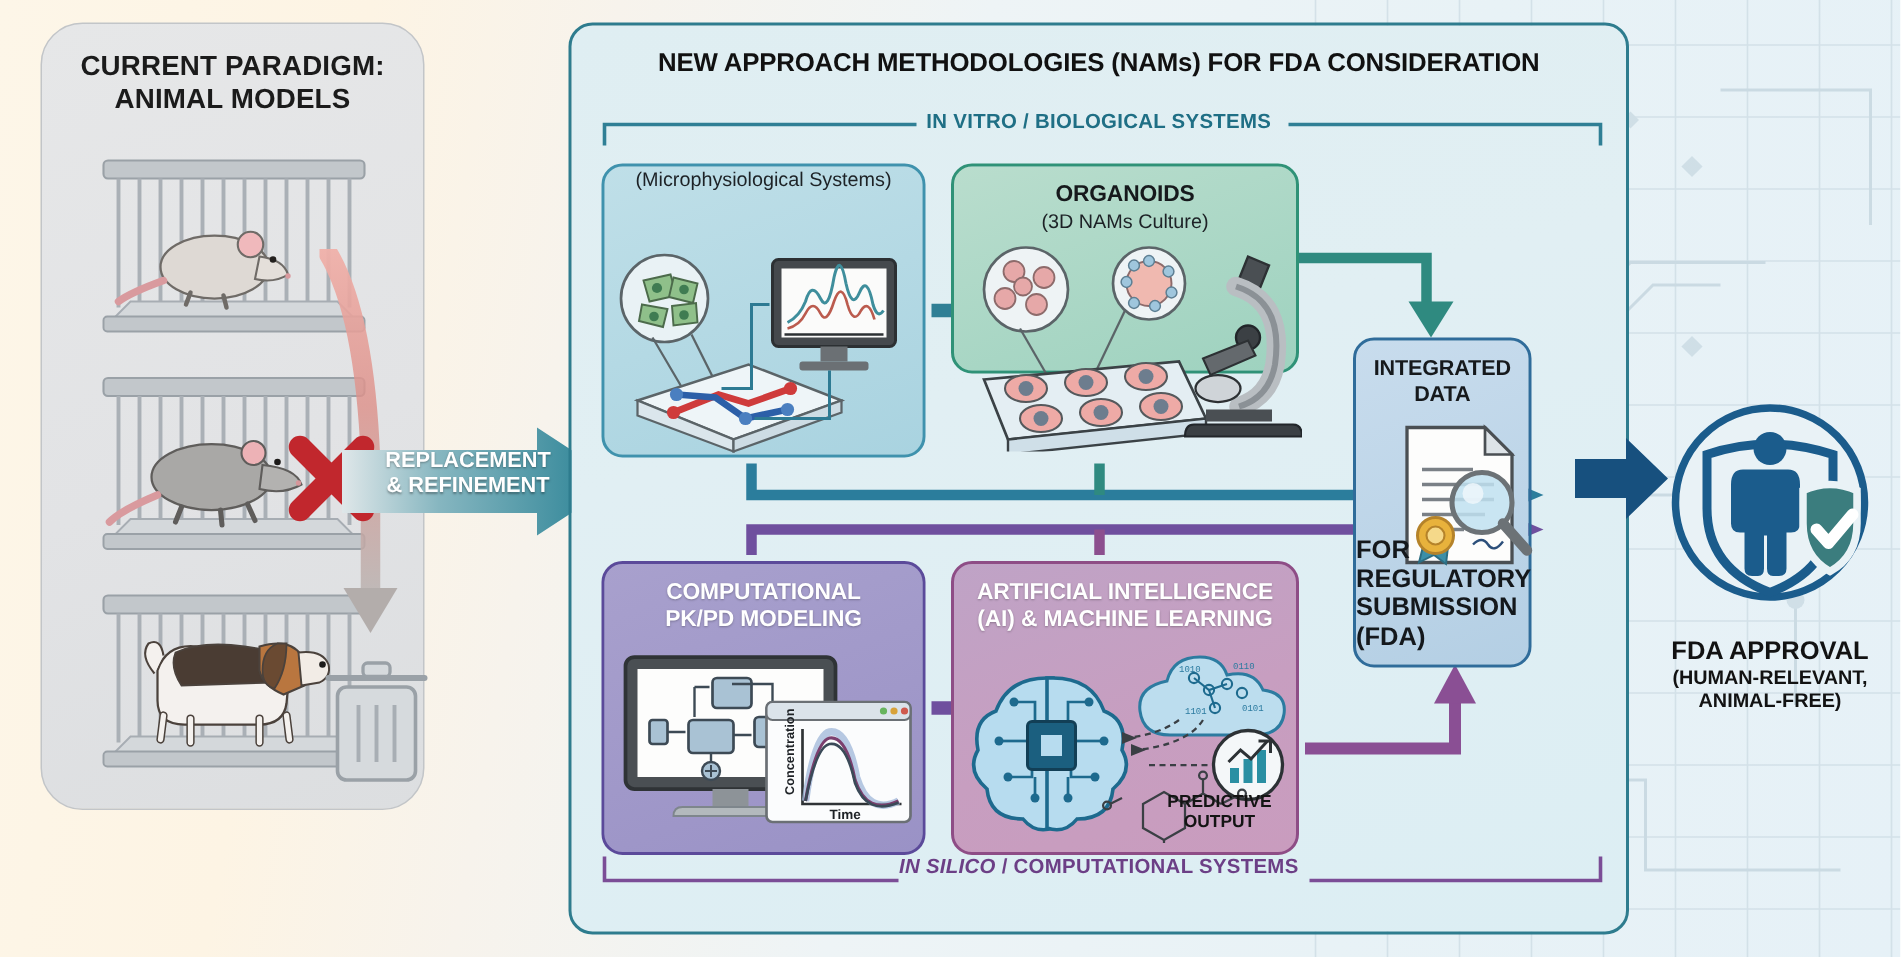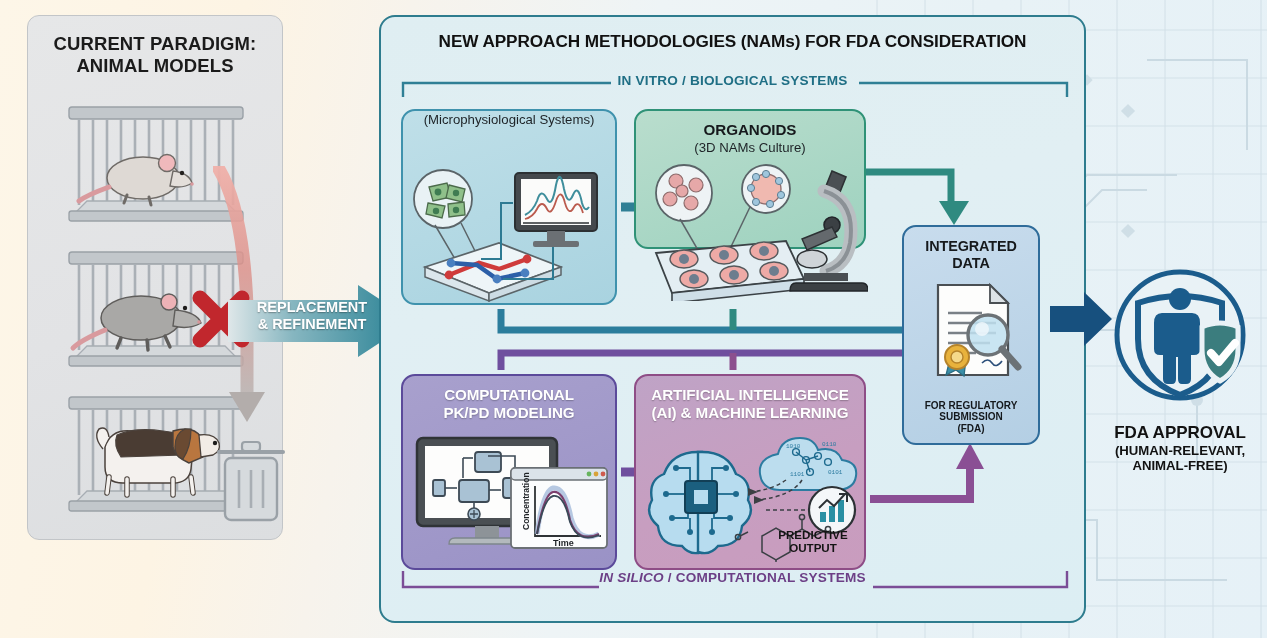--- a/index.html
+++ b/index.html
@@ -14,21 +14,21 @@
   }
   
   .circuit {
     position: absolute; right: 0; top: 0; width: 420px; height: 638px;
     opacity: .55; pointer-events: none;
   }
   
   .left-panel {
     position: absolute; left: 27px; top: 15px; width: 256px; height: 525px;
     background: linear-gradient(160deg,#e6e7e8 0%, #e2e3e5 55%, #dcdee0 100%);
-    border: 1.5px solid #c2c5c8; border-radius: 12px;
+    border: 1.5px solid #c2c5c8; border-radius: 28px;
   }
   .lp-title {
     text-align: center; margin-top: 17px;
     font-size: 18.5px; font-weight: 700; letter-spacing: .1px;
     color: #1b1b1b; line-height: 1.18;
   }
   .cage { position: absolute; left: 37px; width: 182px; }
   .cage svg { display: block; }
   
   .discard { position: absolute; left: 185px; top: 150px; width: 95px; height: 380px; }
@@ -87,28 +87,28 @@
     left: 20px; top: 357px; width: 216px; height: 196px;
     background: linear-gradient(160deg,#a8a0cd 0%, #9a92c6 100%);
     border-color: #5b4a9a;
   }
   #box-ai {
     left: 253px; top: 357px; width: 232px; height: 196px;
     background: linear-gradient(160deg,#bfa3c6 0%, #c79ec0 55%, #c99cbe 100%);
     border-color: #8e4d86;
   }
   #box-integrated {
-    left: 521px; top: 208px; width: 138px; height: 220px;
+    left: 521px; top: 208px; width: 119px; height: 220px;
     background: linear-gradient(160deg,#c8dced 0%, #b4cfe4 100%);
     border-color: #2f6c9a;
   }
   #box-integrated .box-title { margin-top: 11px; font-size: 14.4px; }
   .int-foot {
-    position: absolute; bottom: 9px; left: 0; width: 100%; text-align: center;
-    font-size: 10px; font-weight: 700; color: #14181c; line-height: 1.14;
+    position: absolute; bottom: 9px; left: 0; width: 100%; 
+    font-size: 17px; font-weight: 700; color: #14181c; line-height: 1.14;
   }
   .predictive-lbl {
     position: absolute; right: 10px; bottom: 14px; width: 82px; text-align: center;
     font-size: 11.6px; font-weight: 700; color: #141414; line-height: 1.12;
   }
 
   
   .conn { position: absolute; left: 0; top: 0; width: 707px; height: 608px; pointer-events: none; }
 
   

